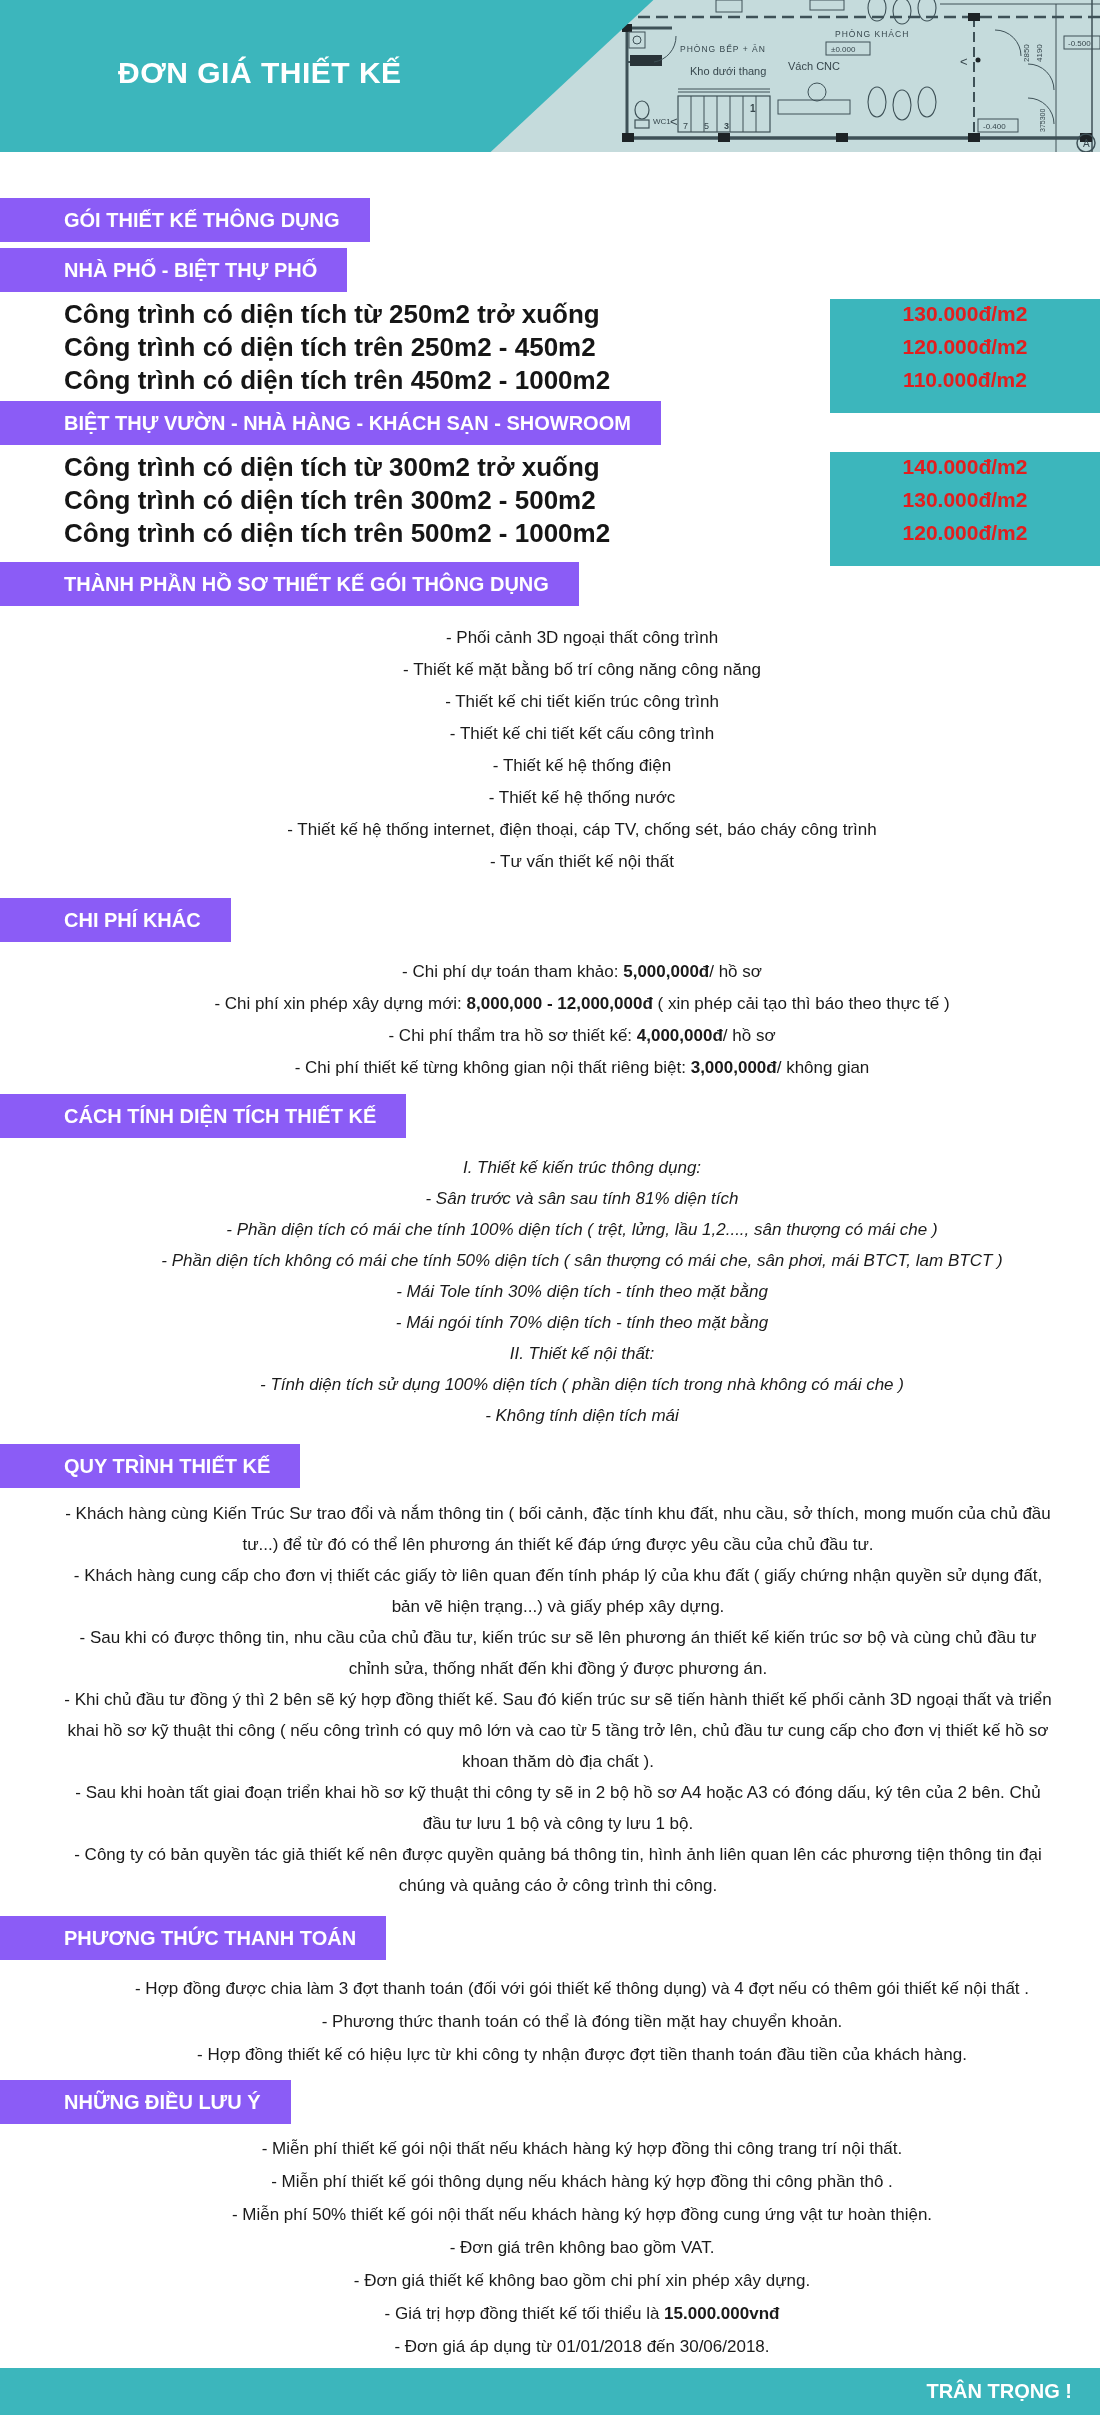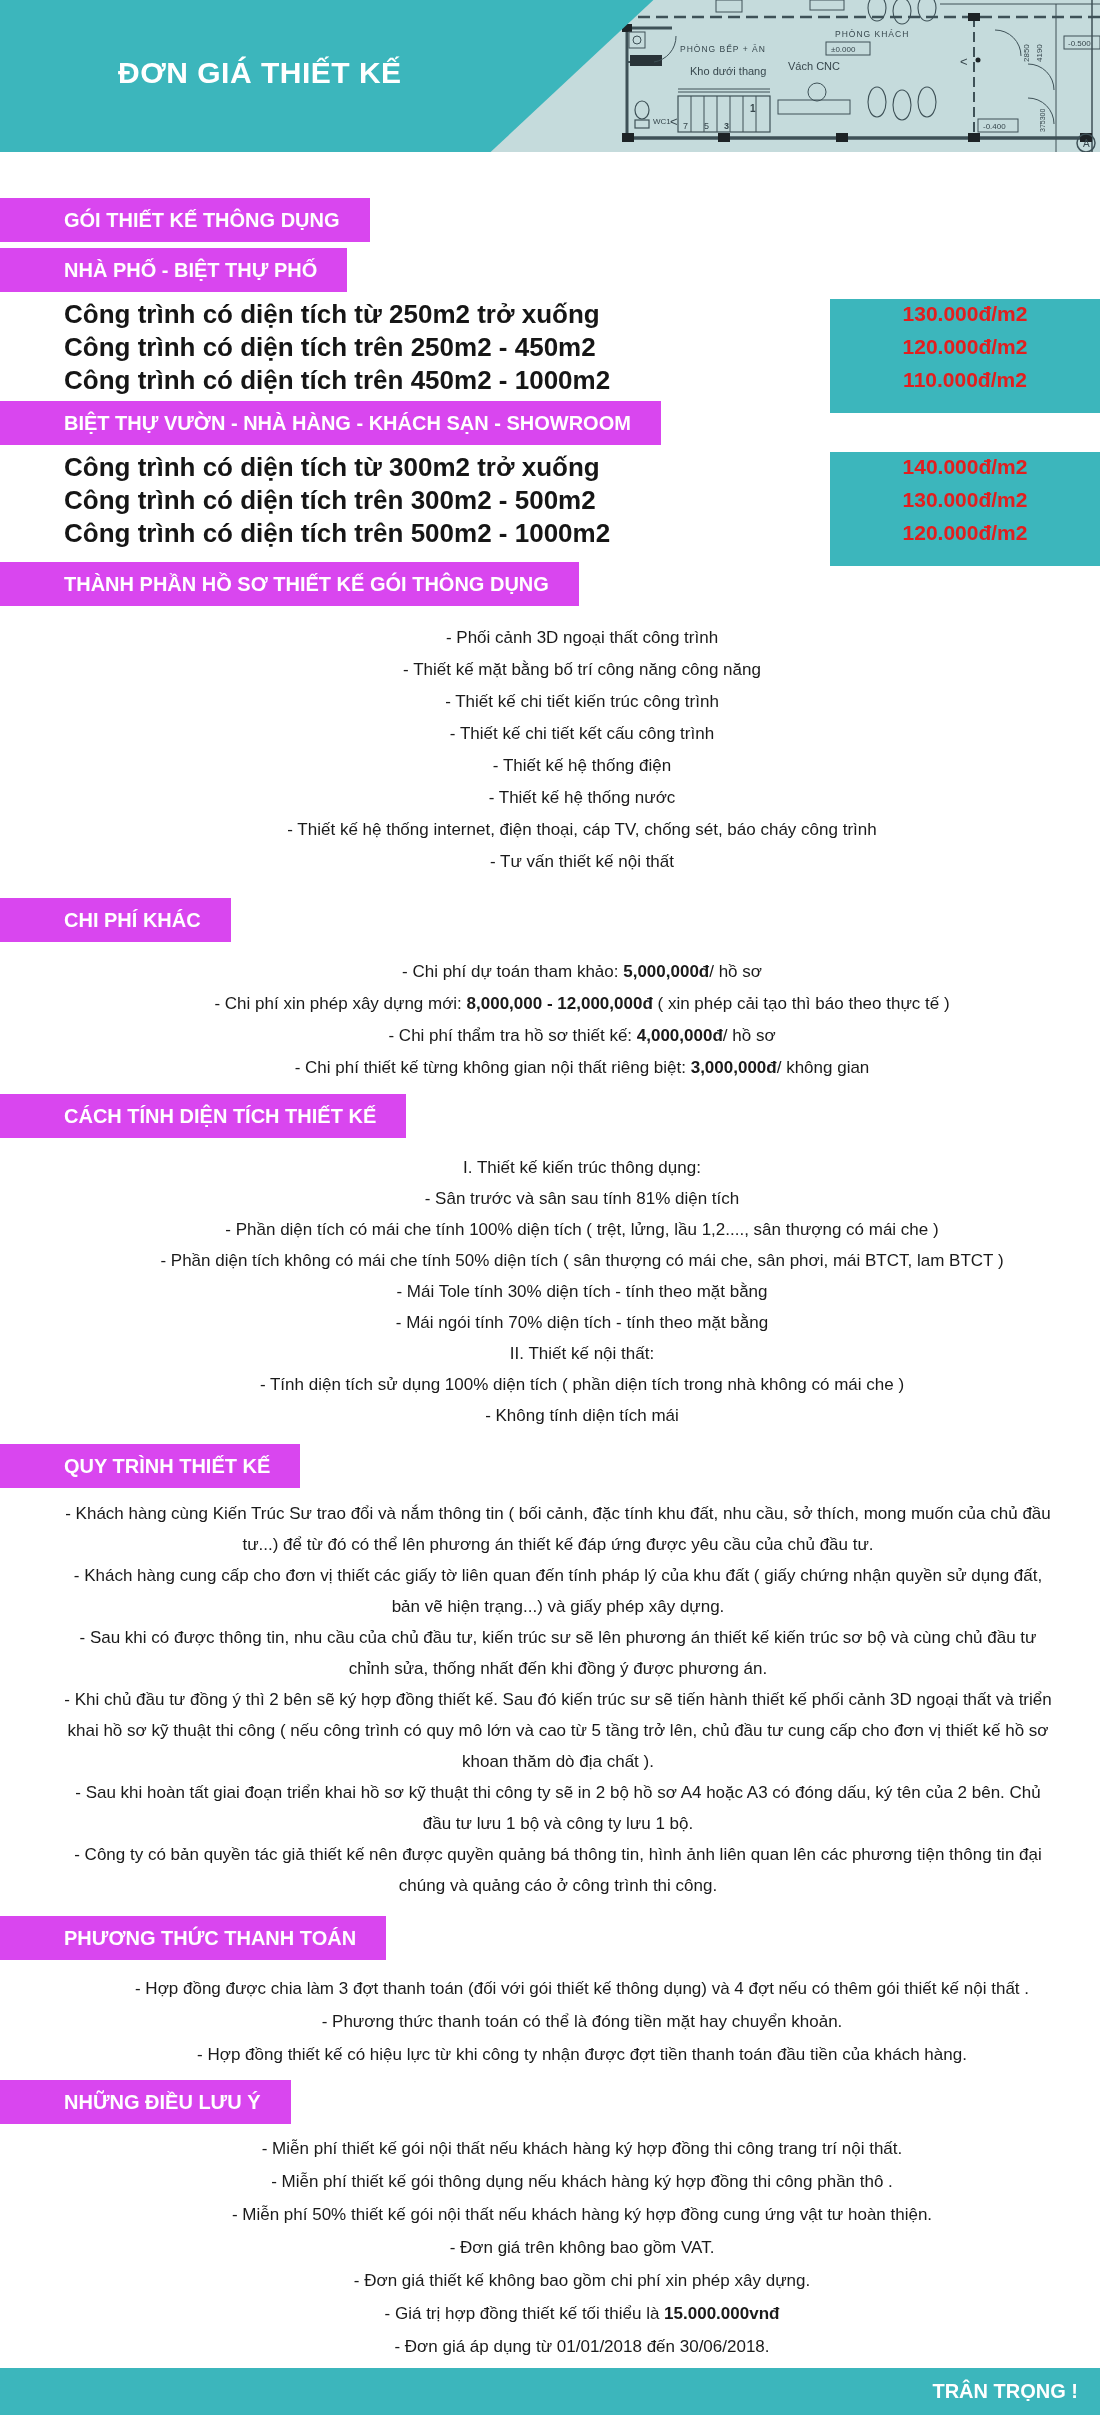--- a/index.html
+++ b/index.html
@@ -16,50 +16,50 @@
   .teal-wedge{
     position:absolute;top:0;left:0;width:1100px;height:152px;background:#3cb6bc;
     clip-path:polygon(0 0,59.4% 0,44.6% 100%,0 100%);
   }
   .title{
     position:absolute;left:118px;top:56px;z-index:3;
     color:#ffffff;font-weight:bold;font-size:30px;letter-spacing:.5px;white-space:nowrap;
   }
   
   .banner{
-    width:fit-content;background:#d946ef;color:#ffffff;
+    width:fit-content;background:#8b5cf6;color:#ffffff;
     font-weight:bold;font-size:20px;line-height:44px;min-height:44px;
     padding:0 30px 0 64px;white-space:nowrap;
   }
   
   .price-row{position:relative;height:33px;}
   .banner + .price-row{margin-top:6px;}
   .row-label{position:absolute;left:64px;top:0;line-height:33px;font-weight:bold;font-size:26px;white-space:nowrap;}
   .price-btn{
     position:absolute;right:0;top:1px;width:270px;height:48px;background:#3cb6bc;
     color:#e31e1e;font-weight:bold;font-size:21px;text-align:center;line-height:30px;
   }
   
   .items{margin-left:64px;}
   .item,.para{color:#1a1a1a;text-align:center;}
   .b{font-weight:bold;}
   .sec-g1{margin-top:46px;}
   .sec-np{margin-top:6px;}
   .sec-btv{margin-top:4px;}
   .sec-tp{margin-top:12px;}   .sec-tp .items{margin-top:16px;}  .sec-tp .item{line-height:32px;}
   .sec-cpk{margin-top:20px;}  .sec-cpk .items{margin-top:14px;} .sec-cpk .item{line-height:32px;}
-  .sec-ctdt{margin-top:10px;} .sec-ctdt .items{margin-top:14px;}.sec-ctdt .item{line-height:31px;}
+  .sec-ctdt{margin-top:10px;} .sec-ctdt .items{margin-top:14px;}.sec-ctdt .item{line-height:31px;font-style:italic;}
   .sec-qt{margin-top:13px;}   .sec-qt .items{margin-top:10px;width:988px;} .para{line-height:31px;}
   .sec-pttt{margin-top:15px;} .sec-pttt .items{margin-top:12px;}.sec-pttt .item{line-height:33px;}
   .sec-ly{margin-top:9px;}    .sec-ly .items{margin-top:8px;}   .sec-ly .item{line-height:33px;}
   
   .footer{
     margin-top:auto;height:47px;background:#3cb6bc;flex:none;
     color:#ffffff;font-weight:bold;font-size:20px;line-height:47px;
-    text-align:right;padding-right:22px;box-sizing:border-box;
+    text-align:right;padding-right:28px;box-sizing:border-box;
   }
   
   .plan text{fill:#37474d;font-family:"Liberation Sans","DejaVu Sans",sans-serif;}
   .plan .ln{stroke:#3e5157;fill:none;}
 </style>
 </head>
 <body>
 
 <div class="header">
   <div class="plan">

